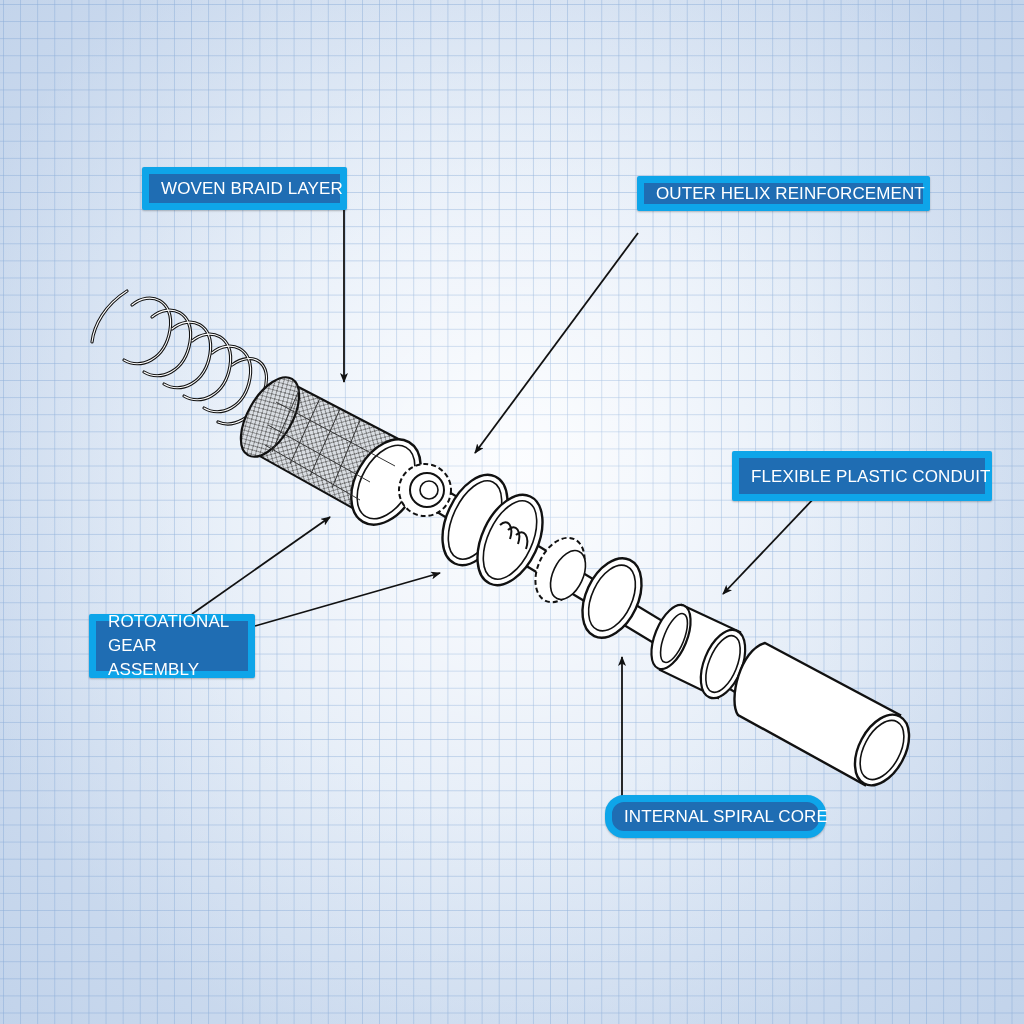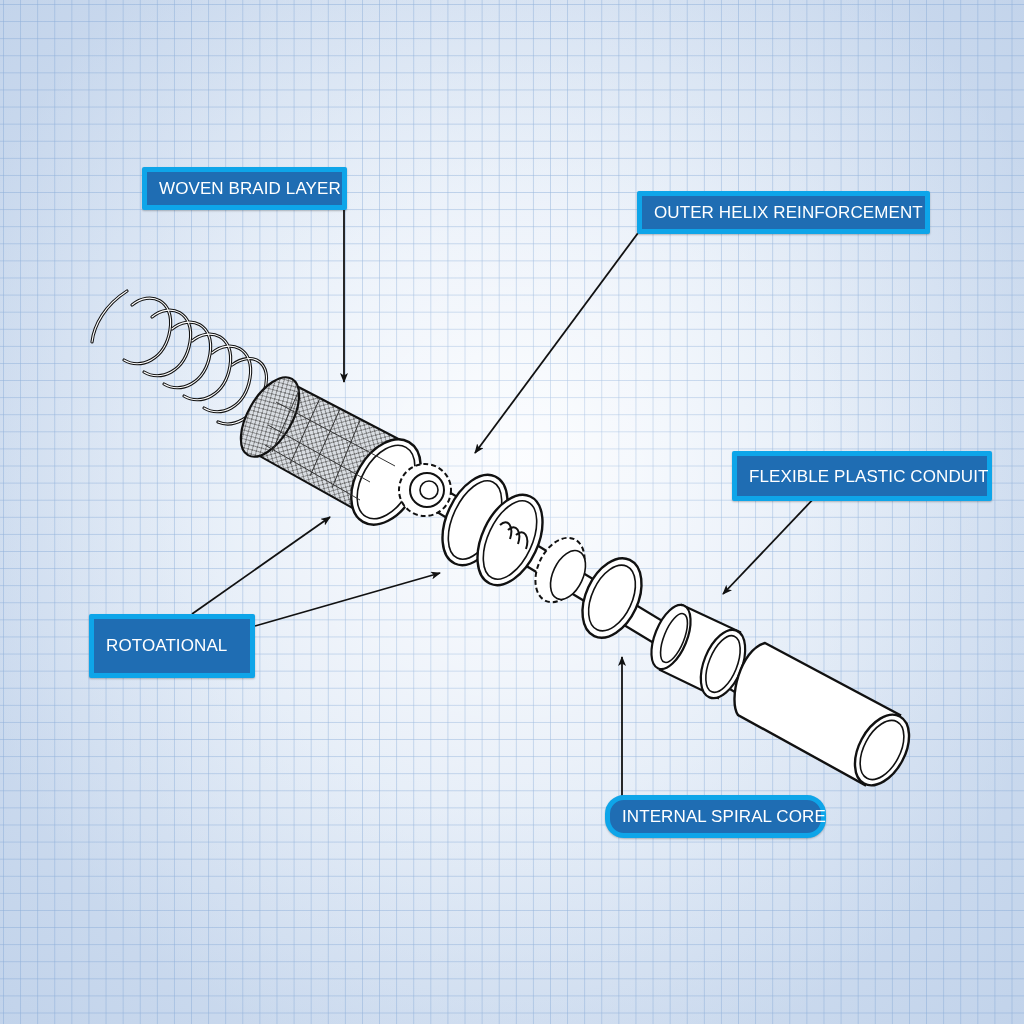--- a/index.html
+++ b/index.html
@@ -15,21 +15,21 @@
       linear-gradient(to right, rgba(120,160,210,0.55) 1.4px, transparent 1.4px),
       linear-gradient(to bottom, rgba(120,160,210,0.55) 1.4px, transparent 1.4px);
     background-size:17.1px 17.1px;background-position:3px 4px;}
   .vignette{position:absolute;inset:0;
     background:radial-gradient(ellipse at 50% 48%, rgba(255,255,255,0.55) 0%, rgba(255,255,255,0.25) 40%, rgba(180,200,228,0.35) 100%);}
   svg.drawing{position:absolute;left:0;top:0;width:1024px;height:1024px;}
   .label{position:absolute;background:#1f6db3;color:#ffffff;
     font-size:17px;letter-spacing:0.1px;line-height:23px;
     padding:0 12px;display:flex;align-items:center;box-sizing:border-box;
     border-radius:2px;box-shadow:0 1px 2px rgba(0,0,0,0.25);
-    border:5px solid #0ea5e9;white-space:nowrap;}
+    border:7px solid #0ea5e9;white-space:nowrap;}
   .label.multi{white-space:normal;align-items:center;}
 </style>
 </head>
 <body>
 
 <div class="paper"></div>
 <div class="grid"></div>
 <div class="vignette"></div>
 
 <svg class="drawing" viewBox="0 0 1024 1024">
@@ -129,29 +129,30 @@
     <line x1="192" y1="614" x2="330" y2="517" marker-end="url(#arrowhead)"></line>
     <line x1="255" y1="626" x2="440" y2="573" marker-end="url(#arrowhead)"></line>
     <line x1="622" y1="796" x2="622" y2="657" marker-end="url(#arrowhead)"></line>
   </g>
 </svg>
 
 <div class="label" style="left:142px;top:167px;width:205px;height:43px;">
   <span>WOVEN BRAID LAYER</span>
 </div>
 
-<div class="label" style="left:637px;top:191px;width:293px;height:43px;">
+<div class="label" style="left:637px;top:176px;width:293px;height:35px;">
   <span>OUTER HELIX REINFORCEMENT</span>
 </div>
 
 <div class="label" style="left:732px;top:451px;width:260px;height:50px;">
   <span>FLEXIBLE PLASTIC CONDUIT</span>
 </div>
 
 <div class="label multi" style="left:89px;top:614px;width:166px;height:64px;">
   <div style="display:flex;flex-direction:column;line-height:24px;">
     <span>ROTOATIONAL</span>
+    <span>GEAR ASSEMBLY</span>
   </div>
 </div>
 
 <div class="label" style="left:605px;top:795px;width:221px;height:43px;border-radius:19px;">
   <span>INTERNAL SPIRAL CORE</span>
 </div>
 
 </body></html>

